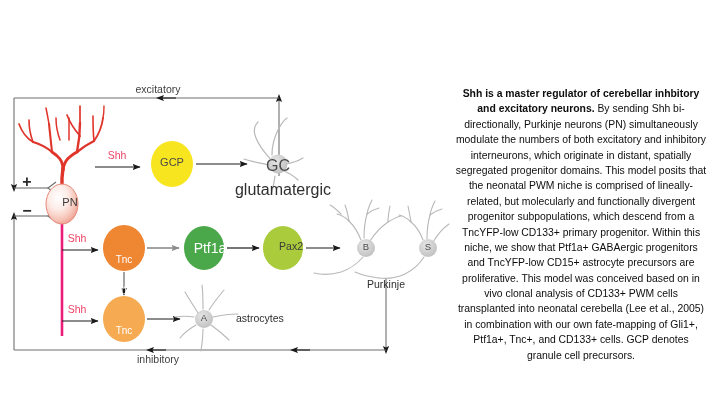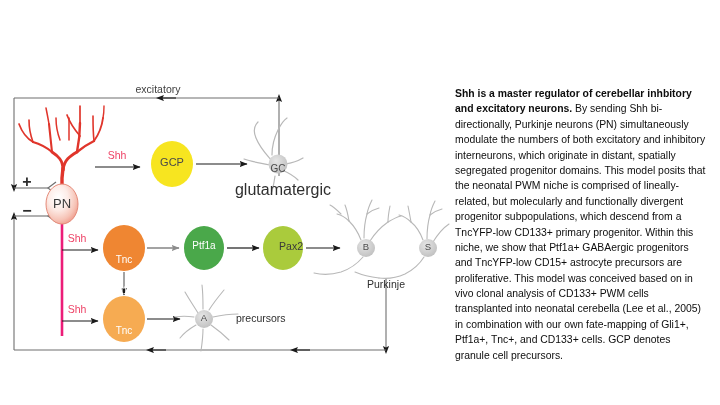--- a/index.html
+++ b/index.html
@@ -30,21 +30,21 @@
 
   
   #caption{
     position:absolute;
     left:455px;top:58px;
     width:252px;
     font-family:"Liberation Sans", sans-serif;
     font-size:10.4px;
     line-height:1.48;
     color:#0d0d0d;
-    text-align:left;
+    text-align:center;
   }
   #caption b{font-weight:bold;}
 </style>
 </head>
 <body>
 
 <div id="root">
 
   <div id="diagram">
 
@@ -217,54 +217,55 @@
           <path d="M433,214 C438,206 443,200 449,196"></path>
 
           <path d="M424,229 C419,237 413,242 405,246 C396,250 387,251 379,250"></path>
           <path d="M379,250 C370,249 362,247 355,244"></path>
         </g>
         <circle cx="428" cy="220" r="9" fill="url(#cellGrad)"></circle>
       </g>
     </svg>
 
     <div class="node-label" style="left:78px;top:56px;width:160px;font-size:10.5px;color:#3f3f3f;">excitatory</div>
+    <div class="node-label" style="left:78px;top:326px;width:160px;font-size:10.5px;color:#3f3f3f;">inhibitory</div>
 
     <div class="node-label" style="left:16px;top:146px;width:22px;font-size:16px;font-weight:bold;color:#2b2b2b;">+</div>
     <div class="node-label" style="left:16px;top:175px;width:22px;font-size:16px;font-weight:bold;color:#2b2b2b;">−</div>
 
     <div class="node-label" style="left:90px;top:122px;width:54px;font-size:10.5px;color:#ee4266;">Shh</div>
     <div class="node-label" style="left:50px;top:205px;width:54px;font-size:10.5px;color:#ee4266;">Shh</div>
     <div class="node-label" style="left:50px;top:276px;width:54px;font-size:10.5px;color:#ee4266;">Shh</div>
 
-    <div class="node-label" style="left:44px;top:169px;width:36px;font-size:13px;color:#3a3a3a;">PN</div>
+    <div class="node-label" style="left:52px;top:169px;width:36px;font-size:11px;color:#3a3a3a;">PN</div>
 
     <div class="node-label" style="left:152px;top:129px;width:40px;font-size:11px;color:#4a4a4a;">GCP</div>
 
     <div class="node-label" style="left:100px;top:206px;width:48px;font-size:10px;color:#ffffff;">
       <span style="display:block;">Tnc</span>
       <span style="display:block;">CD133</span>
     </div>
 
     <div class="node-label" style="left:100px;top:277px;width:48px;font-size:10px;color:#ffffff;">
       <span style="display:block;">Tnc</span>
       <span style="display:block;">CD15</span>
     </div>
 
-    <div class="node-label" style="left:184px;top:213px;width:40px;font-size:10px;color:#ffffff;">Ptf1a</div>
+    <div class="node-label" style="left:190px;top:213px;width:40px;font-size:14px;color:#ffffff;">Ptf1a</div>
 
     <div class="node-label" style="left:263px;top:213px;width:40px;font-size:10.5px;color:#3a3a3a;text-align:right;">Pax2</div>
 
-    <div class="node-label" style="left:264px;top:136px;width:28px;font-size:10px;color:#4a4a4a;">GC</div>
+    <div class="node-label" style="left:264px;top:130px;width:28px;font-size:16px;color:#4a4a4a;">GC</div>
 
     <div class="node-label" style="left:356px;top:214px;width:20px;font-size:9.5px;color:#4a4a4a;">B</div>
 
     <div class="node-label" style="left:418px;top:214px;width:20px;font-size:9.5px;color:#4a4a4a;">S</div>
 
     <div class="node-label" style="left:194px;top:285px;width:20px;font-size:9.5px;color:#4a4a4a;">A</div>
 
     <div class="node-label" style="left:228px;top:154px;width:110px;font-size:16px;color:#2f2f2f;">glutamatergic</div>
     <div class="node-label" style="left:340px;top:251px;width:92px;font-size:10.5px;color:#2f2f2f;">Purkinje</div>
-    <div class="node-label" style="left:236px;top:285px;width:80px;font-size:10.5px;color:#2f2f2f;text-align:left;">precursors</div>
+    <div class="node-label" style="left:236px;top:285px;width:80px;font-size:10.5px;color:#2f2f2f;text-align:left;">astrocytes</div>
   </div>
 
   <div id="caption"><b>Shh is a master regulator of cerebellar inhbitory and excitatory neurons.</b><span> By sending Shh bi-directionally, Purkinje neurons (PN) simultaneously modulate the numbers of both excitatory and inhibitory interneurons, which originate in distant, spatially segregated progenitor domains.  This model posits that the neonatal PWM niche is comprised of lineally-related, but molecularly and functionally divergent progenitor subpopulations, which descend from a TncYFP-low CD133+ primary progenitor. Within this niche, we show that Ptf1a+ GABAergic progenitors and TncYFP-low CD15+ astrocyte precursors are proliferative. This model was conceived based on in vivo clonal analysis of CD133+ PWM cells transplanted into neonatal cerebella (Lee et al., 2005) in combination with our own fate-mapping of Gli1+, Ptf1a+, Tnc+, and CD133+ cells. GCP denotes granule cell precursors.</span></div>
 
 </div>
 
 </body></html>

